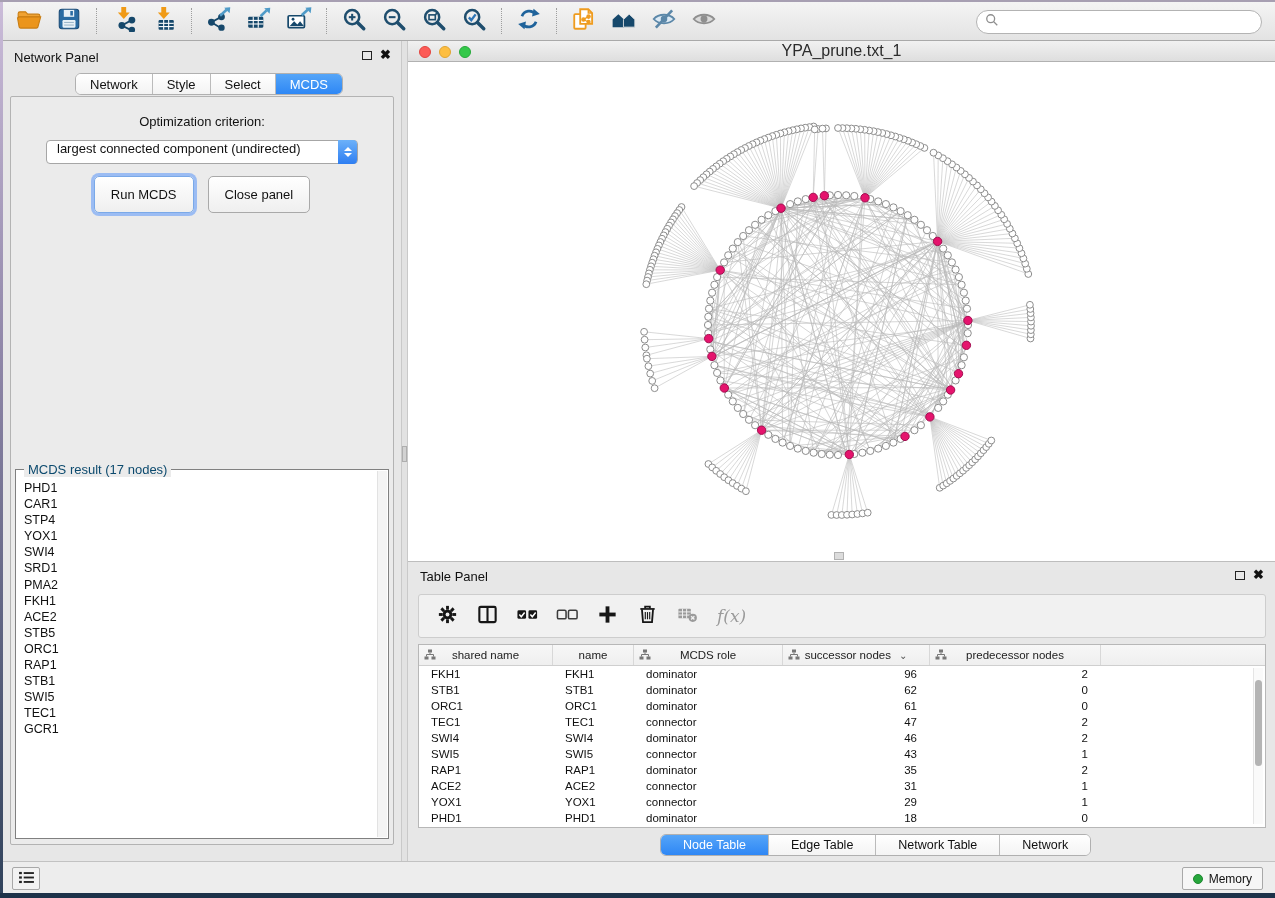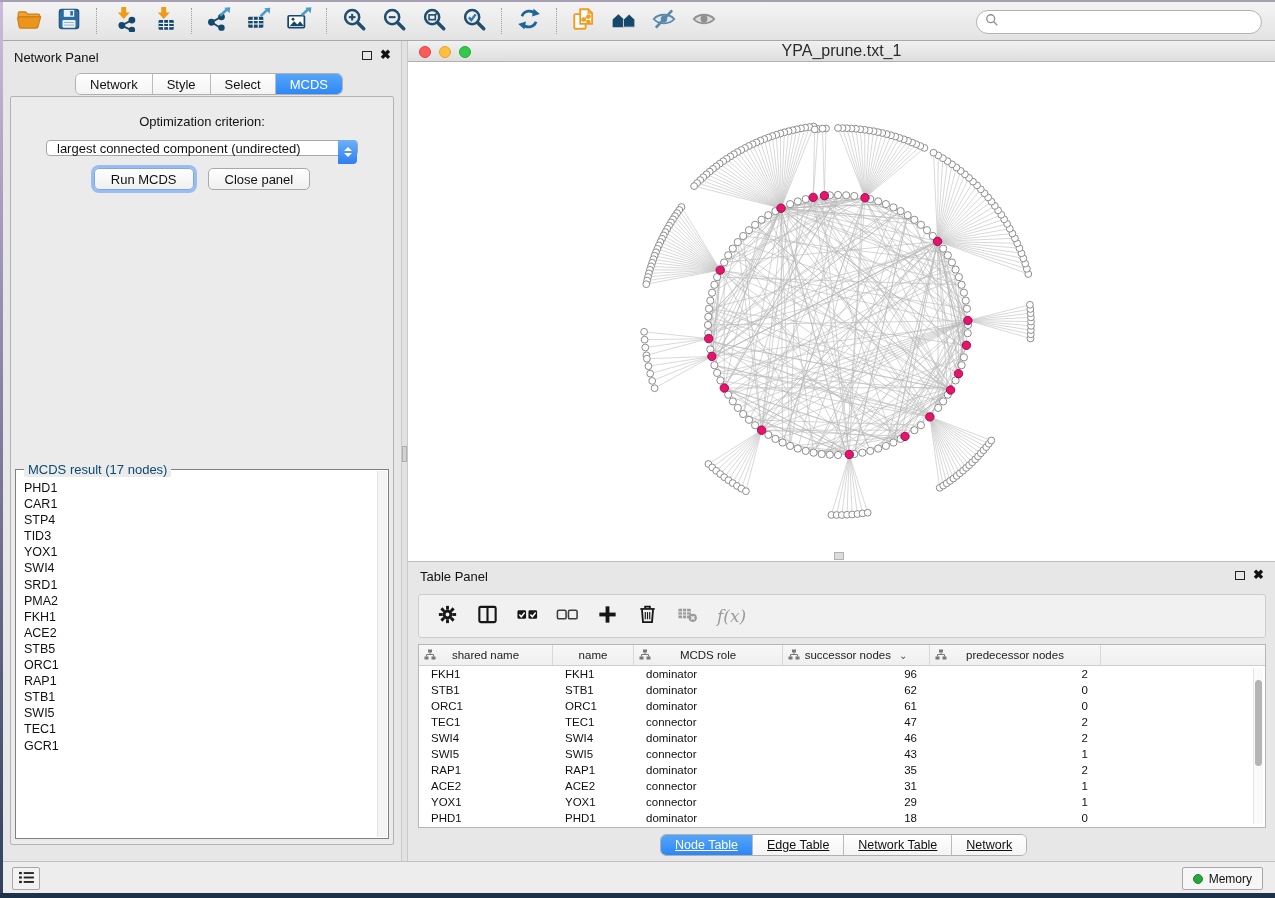--- a/index.html
+++ b/index.html
@@ -33,31 +33,31 @@
   .ctabs { position:absolute; left:72px; top:32px; height:22px; display:flex;
     border:1px solid #b0b0b0; border-radius:6px; overflow:hidden; background:#fdfdfd; }
   .ctab { padding:0 14px; font-size:13px; color:#111; display:flex; align-items:center;
     border-right:1px solid #bbb; background:linear-gradient(#fff,#f3f3f3); }
   .ctab:last-child { border-right:none; }
   .ctab.active { background:linear-gradient(#55a5f8,#2e87f5); color:#fff; }
 
   .inner-box { position:absolute; left:7px; top:55px; width:384px; height:749px;
     background:#ebebeb; border:1px solid #b3b3b3; border-radius:2px; }
   .opt-label { margin-top:17px; text-align:center; font-size:13px; color:#111; }
-  .criterion { position:relative; margin:11px auto 0; width:312px; height:16px; background:#fff;
+  .criterion { position:relative; margin:11px auto 0; width:312px; height:24px; background:#fff;
     border:1px solid #a6a6a6; border-radius:4px; font-size:13px; color:#111;
-    display:flex; align-items:center; padding-left:10px; }
+    display:flex; padding-left:10px; }
   .criterion .stepper { position:absolute; right:0; top:-1px; width:19px; height:24px;
     background:linear-gradient(#6cb1f9,#2e7ef2); border-radius:0 4px 4px 0; display:flex;
     flex-direction:column; align-items:center; justify-content:center; gap:2px; }
   .stepper i { width:0; height:0; border-left:4px solid transparent; border-right:4px solid transparent; }
   .stepper .up { border-bottom:4px solid #fff; }
   .stepper .dn { border-top:4px solid #fff; }
   .btn-row { margin-top:12px; display:flex; justify-content:center; gap:14px; }
-  .mac-btn { height:22px; padding:0 16px; font-size:13px; color:#111;
+  .mac-btn { height:37px; padding:0 16px; font-size:13px; color:#111;
     background:linear-gradient(#ffffff,#efefef); border:1px solid #a9a9a9; border-radius:5px;
     display:flex; align-items:center; }
   .mac-btn.focused { box-shadow:0 0 0 3px rgba(90,150,250,.55); border-color:#7aa9e8; }
 
   .fieldset { position:absolute; left:4px; top:372px; width:374px; height:370px;
     border:1px solid #808080; background:#fff; }
   .legend { position:absolute; left:8px; top:-8px; background:#ebebeb; padding:0 4px;
     font-size:13px; color:#0c4a6e; }
   .mcds-list { position:absolute; left:1px; top:6px; right:12px; bottom:1px; overflow:hidden;
     padding:4px 0 0 7px; }
@@ -110,22 +110,22 @@
   .td { font-size:11.5px; color:#111; white-space:nowrap; overflow:hidden; }
   .td.l { padding-left:12px; text-align:left; }
   .td.r { padding-right:13px; text-align:right; }
   .tbl-scroll { position:absolute; right:2px; top:23px; bottom:3px; width:10px;
     background:#fafafa; border-left:1px solid #e5e5e5; }
   .tbl-thumb { position:absolute; left:1px; top:12px; width:7px; height:86px;
     background:#b4b4b4; border-radius:4px; }
 
   .btabs { position:absolute; left:252px; top:272px; height:22px; display:flex;
     border:1px solid #b0b0b0; border-radius:6px; overflow:hidden; background:#fff; }
-  .btab { padding:0 14px; font-size:12.5px; color:#111; display:flex; align-items:center;
-    border-right:1px solid #bbb; background:linear-gradient(#fff,#f4f4f4);text-decoration:underline; }
+  .btab { padding:0 22px; font-size:12.5px; color:#111; display:flex; align-items:center;
+    border-right:1px solid #bbb; background:linear-gradient(#fff,#f4f4f4); }
   .btab:last-child { border-right:none; }
   .btab.active { background:linear-gradient(#55a5f8,#2e87f5); color:#fff; }
 
   
   .status-bar { position:absolute; left:3px; top:861px; width:1272px; height:32px;
     background:#ededed; border-top:1px solid #c2c2c2; }
   .list-btn { position:absolute; left:9px; top:5px; width:28px; height:23px;
     background:#f2f2f2; border:1px solid #a8a8a8; border-radius:2px;
     display:flex; align-items:center; justify-content:center; }
   .memory-btn { position:absolute; right:12px; top:5px; height:23px; padding:0 10px;
@@ -327,21 +327,20 @@
       <div class="btn-row">
         <div class="mac-btn focused">Run MCDS</div>
         <div class="mac-btn">Close panel</div>
       </div>
       <div class="fieldset">
         <div class="legend">MCDS result (17 nodes)</div>
         <div class="mcds-list" id="mcds-list">
             <div class="mcds-item">PHD1</div>
             <div class="mcds-item">CAR1</div>
             <div class="mcds-item">STP4</div>
-            <div class="mcds-item">TID3</div>
             <div class="mcds-item">YOX1</div>
             <div class="mcds-item">SWI4</div>
             <div class="mcds-item">SRD1</div>
             <div class="mcds-item">PMA2</div>
             <div class="mcds-item">FKH1</div>
             <div class="mcds-item">ACE2</div>
             <div class="mcds-item">STB5</div>
             <div class="mcds-item">ORC1</div>
             <div class="mcds-item">RAP1</div>
             <div class="mcds-item">STB1</div>

